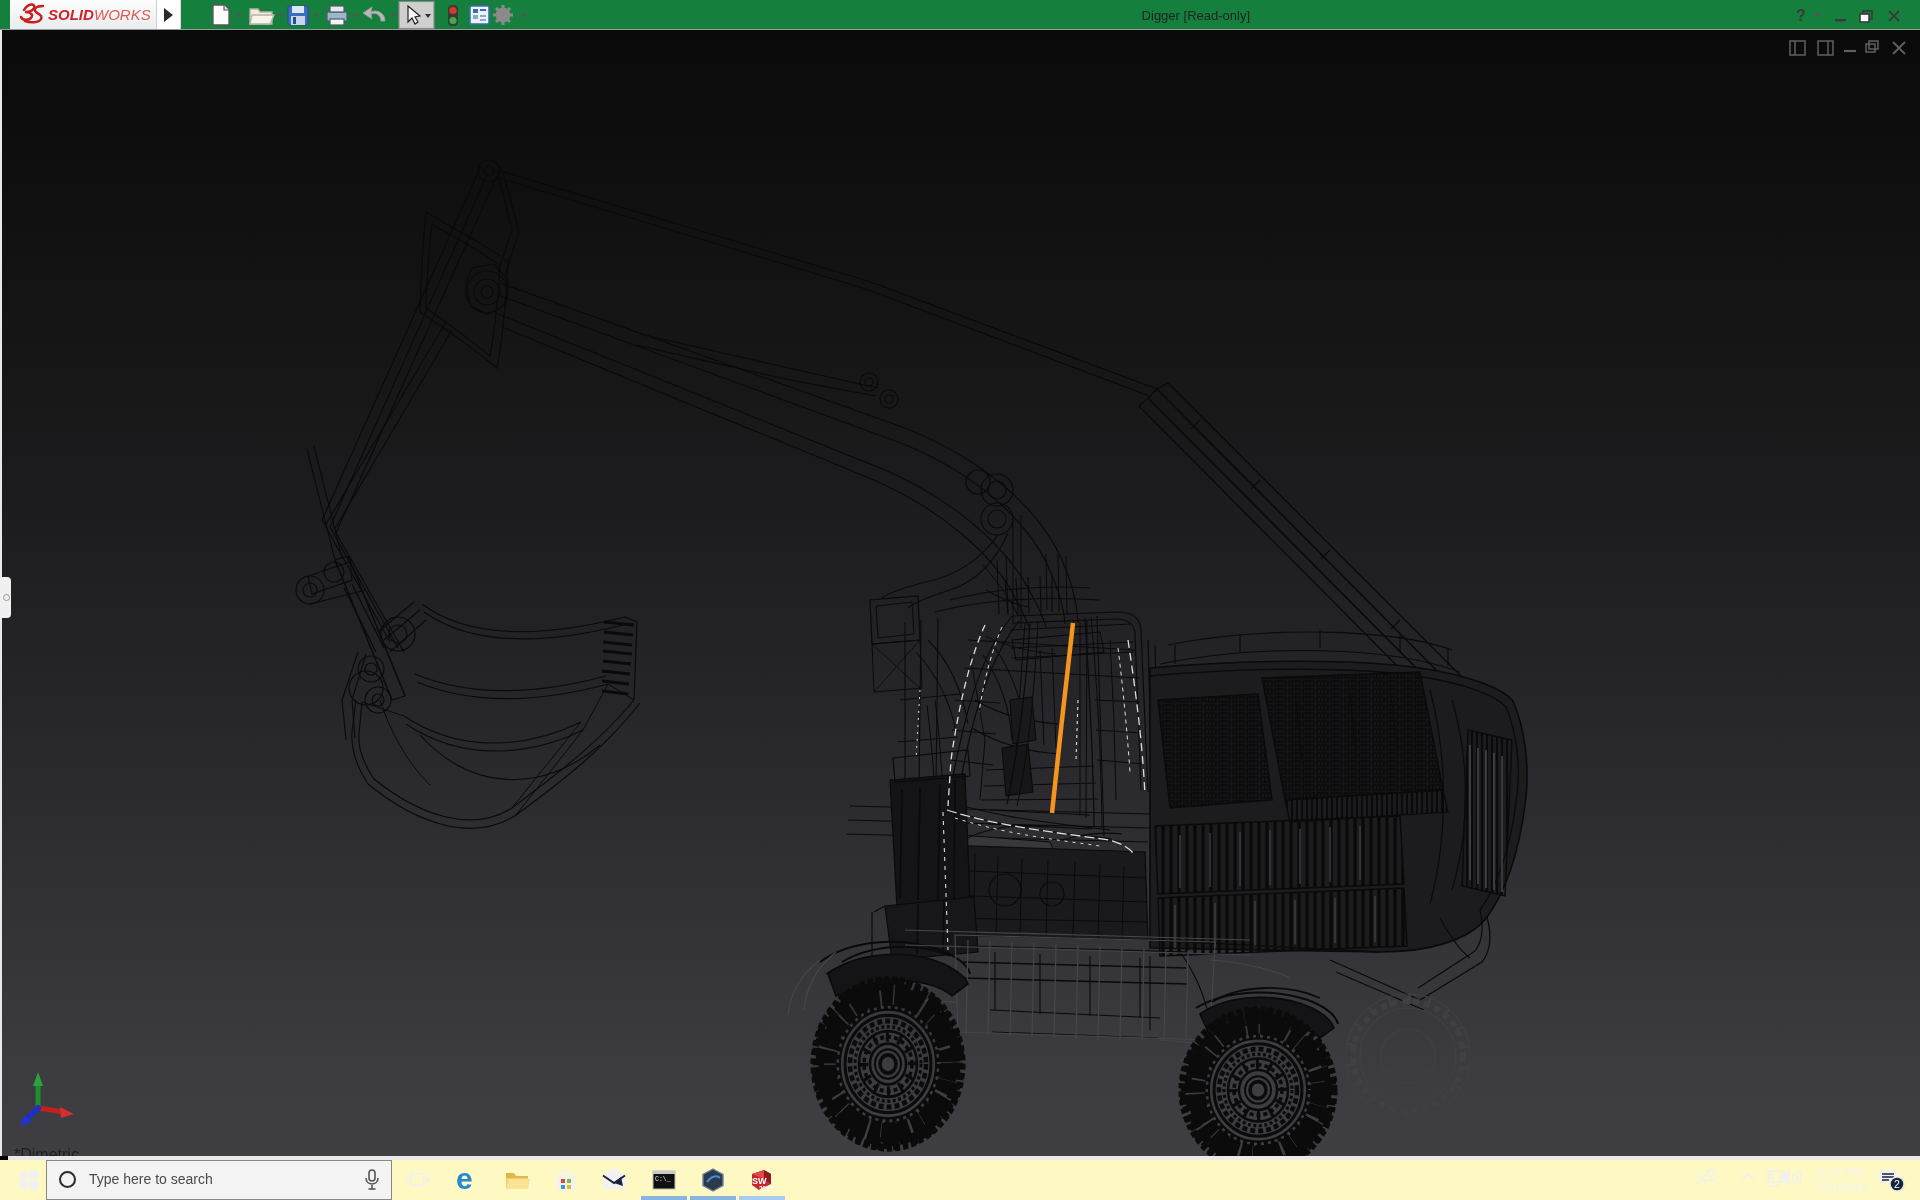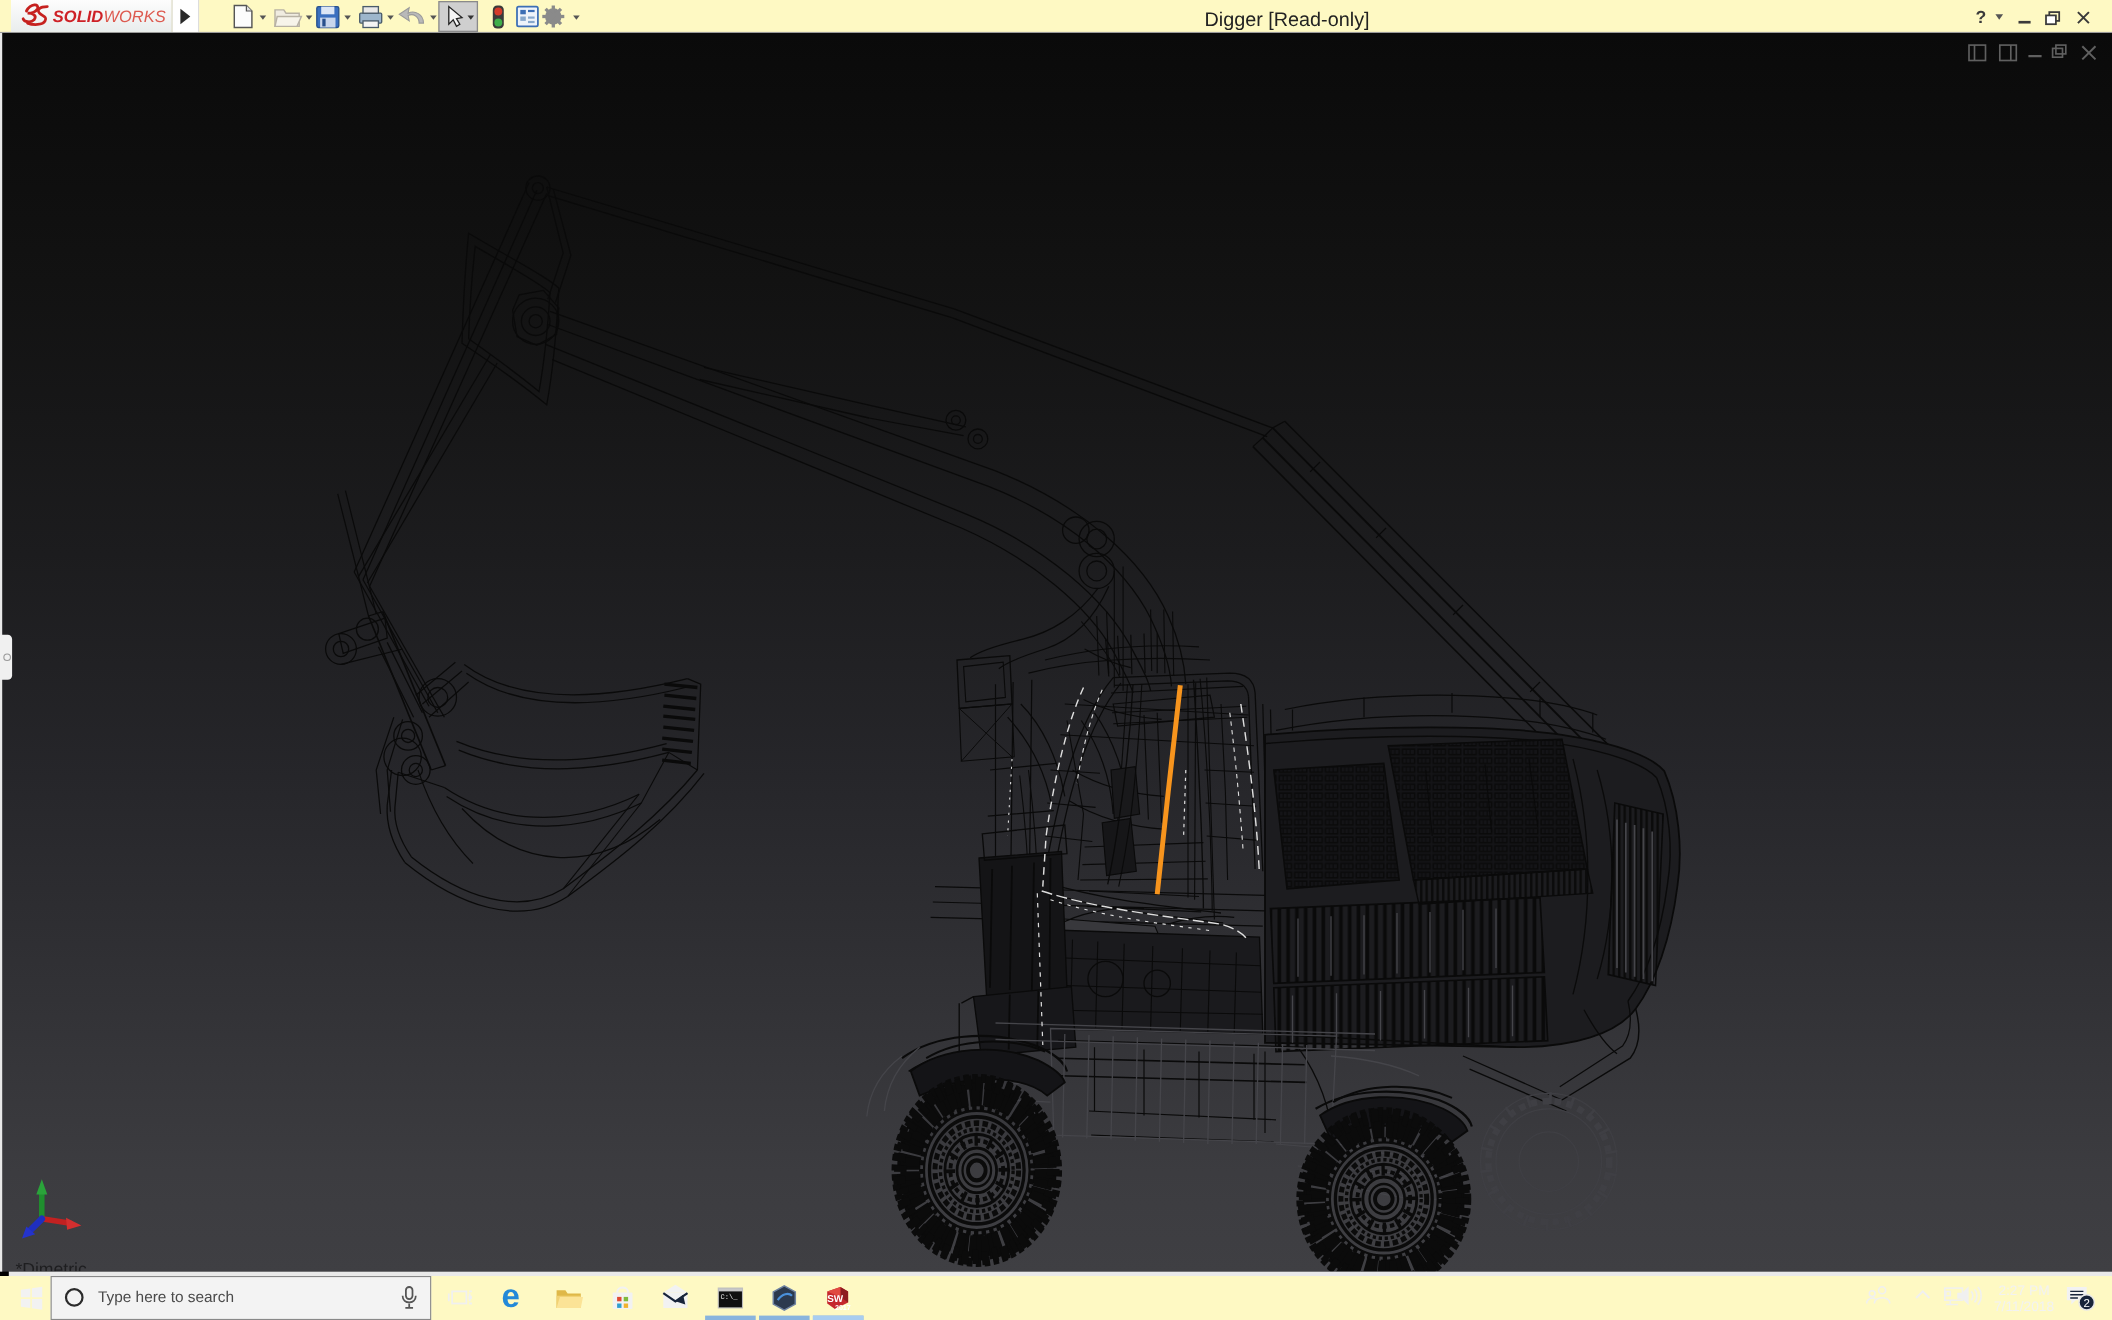--- a/index.html
+++ b/index.html
@@ -484,21 +484,21 @@
 <line x1="30" y1="50" x2="18" y2="62" stroke="#1f2fbf" stroke-width="6"></line>
 <path d="M12,68 L16,57 L24,64 Z" fill="#2433cc"></path>
 </g>
     </svg>
 
 <div style="position:absolute;left:0;top:30px;width:2px;height:1126px;background:#e8e8e8"></div>
 <div style="position:absolute;left:0;top:577px;width:11px;height:41px;background:#f0f0f0;border-radius:0 4px 4px 0"></div>
 <div style="position:absolute;left:3px;top:594px;width:7px;height:7px;border:1.5px solid #999;border-radius:50%"></div>
 <div style="position:absolute;left:14px;top:1146px;font-size:16px;color:#1e1e20">*Dimetric</div>
 
-<div style="position:absolute;left:0;top:0;width:1920px;height:30px;background:#fef9c3;border-bottom:1px solid #9a9a9a">
+<div style="position:absolute;left:0;top:0;width:1920px;height:30px;background:#15803d;border-bottom:1px solid #9a9a9a">
 
 <div style="position:absolute;left:10px;top:0;width:147px;height:29px;background:linear-gradient(180deg,#fdfdfd,#e9eded);border-right:1px solid #cfcfcf">
 <svg width="147" height="29" viewBox="0 0 147 29">
 <g fill="none" stroke="#c6211f" stroke-width="2.5" stroke-linecap="round">
 <path d="M14,10 C18,3 26,3 24,8 C22,12 16,12 15,12 C20,12 24,14 21,18 C18,21 12,20 11,17"></path>
 <path d="M33,6 C26,6 23,9 26,12 C29,15 33,15 31,19 C29,23 20,23 15,21"></path>
 </g>
 <text x="38" y="20" font-family="Liberation Sans, sans-serif" font-size="15" font-weight="bold" font-style="italic" fill="#ce2127">SOLID</text>
 <text x="84" y="20" font-family="Liberation Sans, sans-serif" font-size="15" font-style="italic" fill="#dd5a50">WORKS</text>
 </svg></div>
@@ -551,21 +551,21 @@
           <circle cx="503" cy="15" r="3.2" fill="#fff"></circle>
 <g stroke="#8a8a8a" stroke-width="3">
 <line x1="503" y1="5" x2="503" y2="25"></line>
             <line x1="493" y1="15" x2="513" y2="15"></line>
 <line x1="496" y1="8" x2="510" y2="22"></line>
             <line x1="510" y1="8" x2="496" y2="22"></line>
           </g>
         </g>
 <path d="M521,14 l6,0 l-3,4 z" fill="#555"></path>
 </svg>
-<div style="position:absolute;left:1090px;top:8px;width:160px;text-align:center;font-size:18px;color:#222">Digger [Read-only]</div>
+<div style="position:absolute;left:1090px;top:8px;width:160px;text-align:right;font-size:13px;color:#222">Digger [Read-only]</div>
 
 <svg width="130" height="30" viewBox="0 0 130 30" style="position:absolute;right:2px;top:0">
 <text x="8" y="21" font-family="Liberation Sans, sans-serif" font-size="16" font-weight="bold" fill="#3a3a3a">?</text>
 <path d="M26,13 l7,0 l-3.5,5 z" fill="#555"></path>
 <rect x="47" y="19" width="11" height="2.4" fill="#3a3a3a"></rect>
 <rect x="75" y="11" width="9" height="8" fill="none" stroke="#3a3a3a" stroke-width="1.6"></rect>
 <rect x="72" y="14" width="9" height="8" fill="#fff" stroke="#3a3a3a" stroke-width="1.6"></rect>
 <path d="M101,11 L111,21 M111,11 L101,21" stroke="#3a3a3a" stroke-width="1.8"></path>
 </svg>
 </div>

